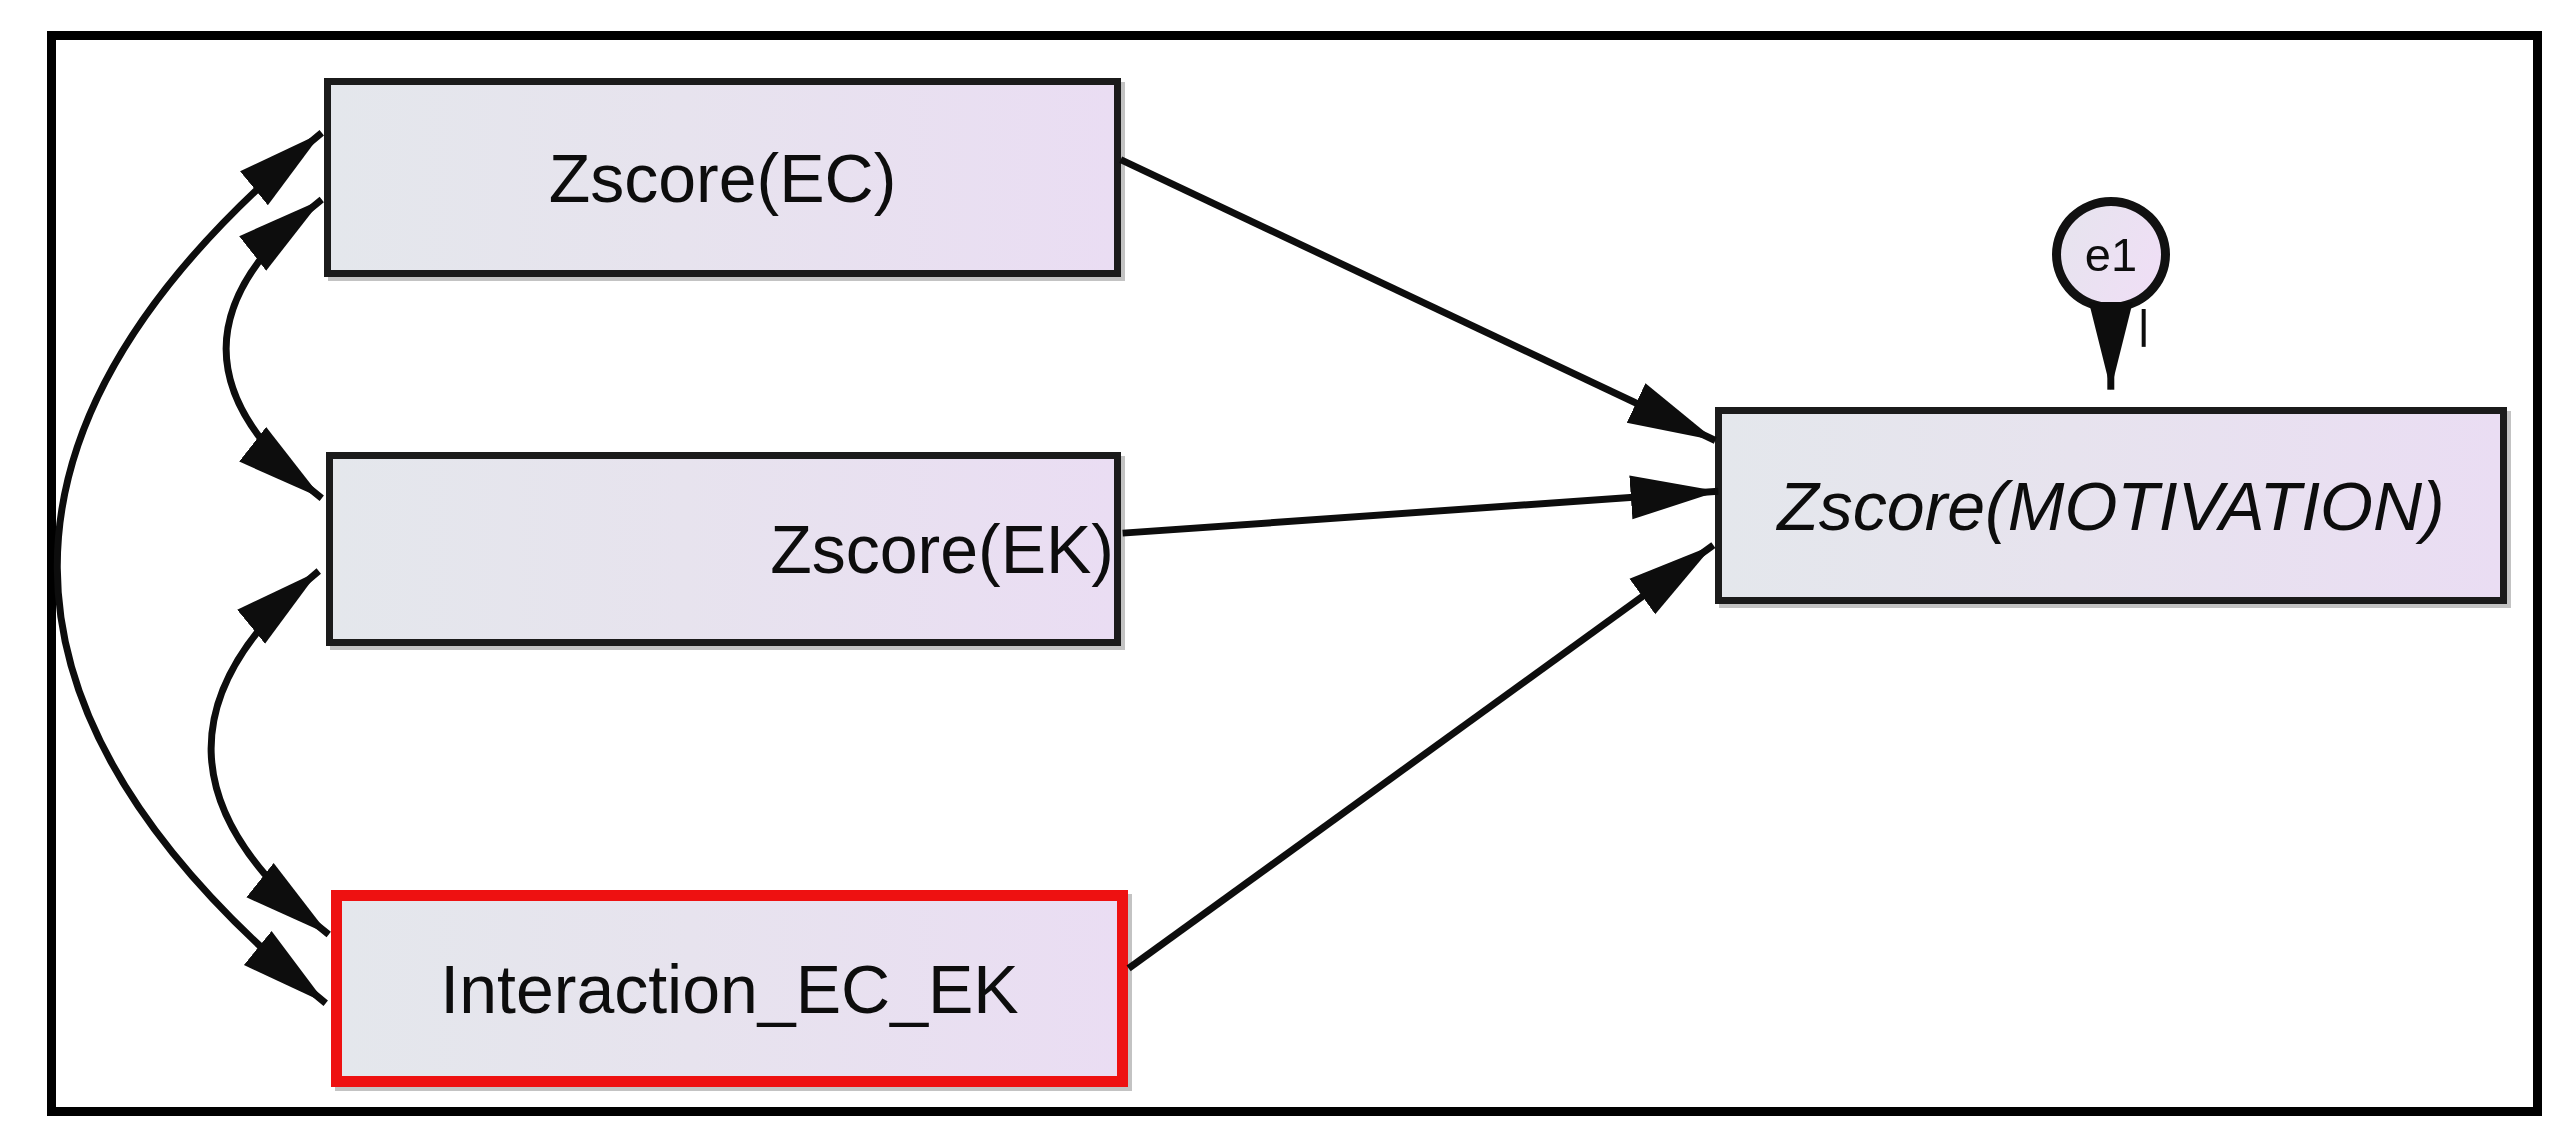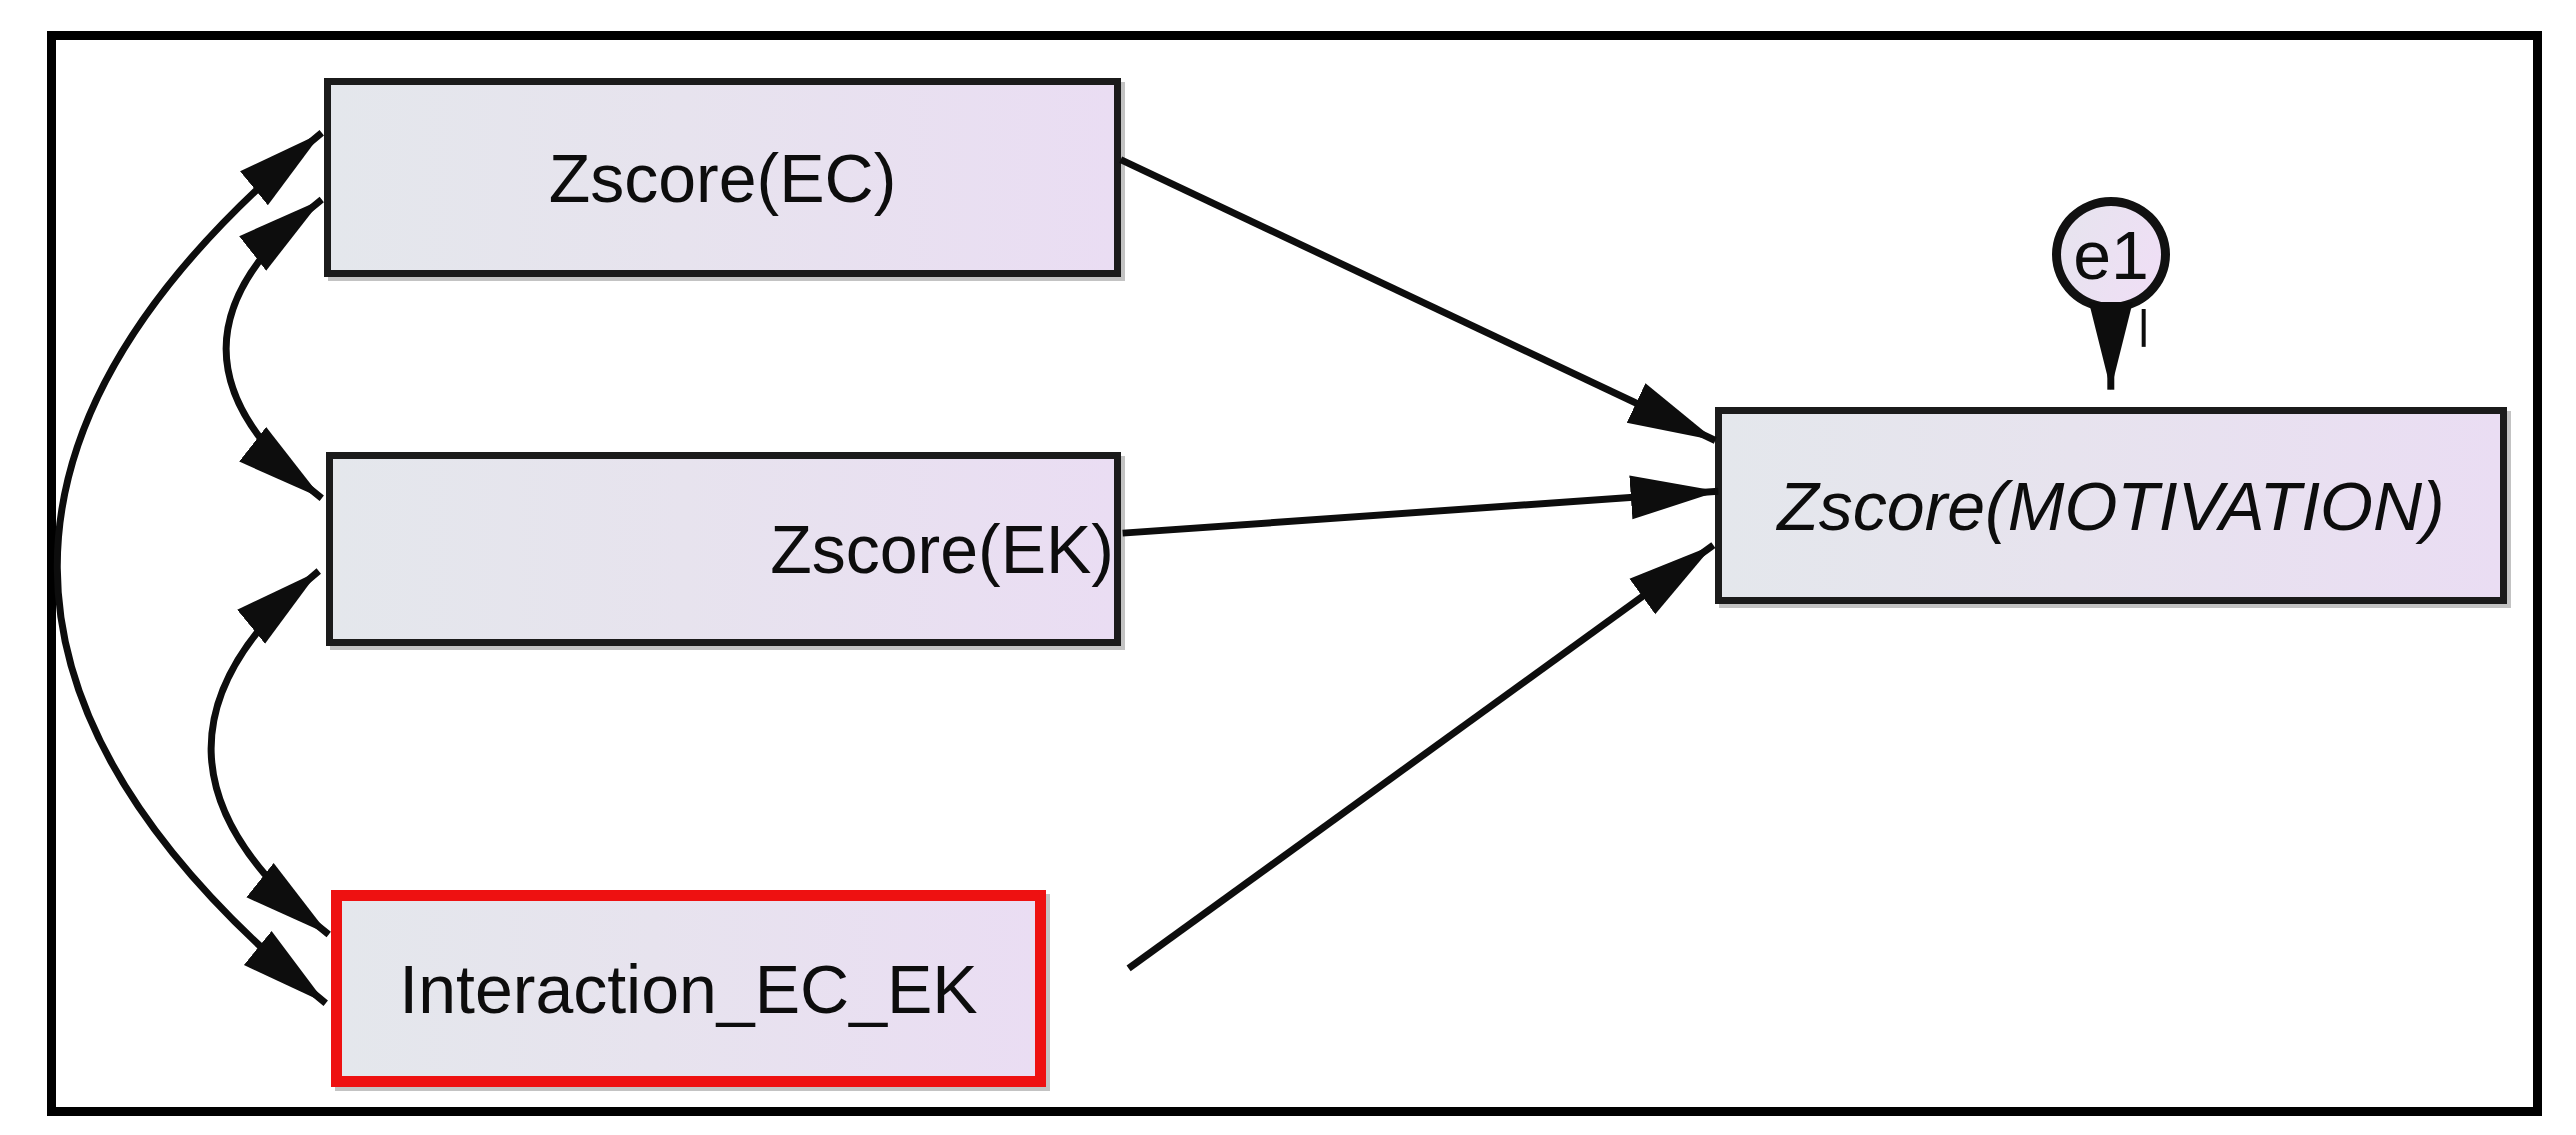--- a/index.html
+++ b/index.html
@@ -25,32 +25,32 @@
     display:flex;align-items:center;justify-content:center;margin-top:16px;
   }
   .node .lbl{
     font-size:68px;
     color:#0d0d0d;
     letter-spacing:0px;
     white-space:nowrap;
   }
   .node-ec      {left:324px; top:62px;  width:797px; height:199px;}
   .node-ek      {left:326px; top:436px; width:795px; height:194px;justify-content:flex-end;}
-  .node-int     {left:331px; top:874px; width:715px; height:197px; border:11px solid #ee1111;align-items:center;}
+  .node-int     {left:331px; top:874px; width:797px; height:197px; border:11px solid #ee1111;align-items:center;}
   .node-mot     {left:1715px;top:391px; width:792px; height:197px;font-style:italic;}
   .error-node{
     position:absolute;
     left:2052px;top:197px;width:118px;height:115px;
     box-sizing:border-box;
     border:9px solid #111111;
     border-radius:50%;
     background:linear-gradient(115deg,#e6e4ee 0%,#f0def6 100%);
     display:flex;align-items:center;justify-content:center;
   }
-  .error-node .lbl{font-size:68px;color:#0d0d0d;}
+  .error-node .lbl{font-size:47px;color:#0d0d0d;}
   svg.overlay{
     position:absolute;left:0;top:0;width:2576px;height:1136px;
     pointer-events:none;
   }
   svg.overlay path{pointer-events:stroke;}
 </style>
 </head>
 <body>
 
 <div class="canvas">

